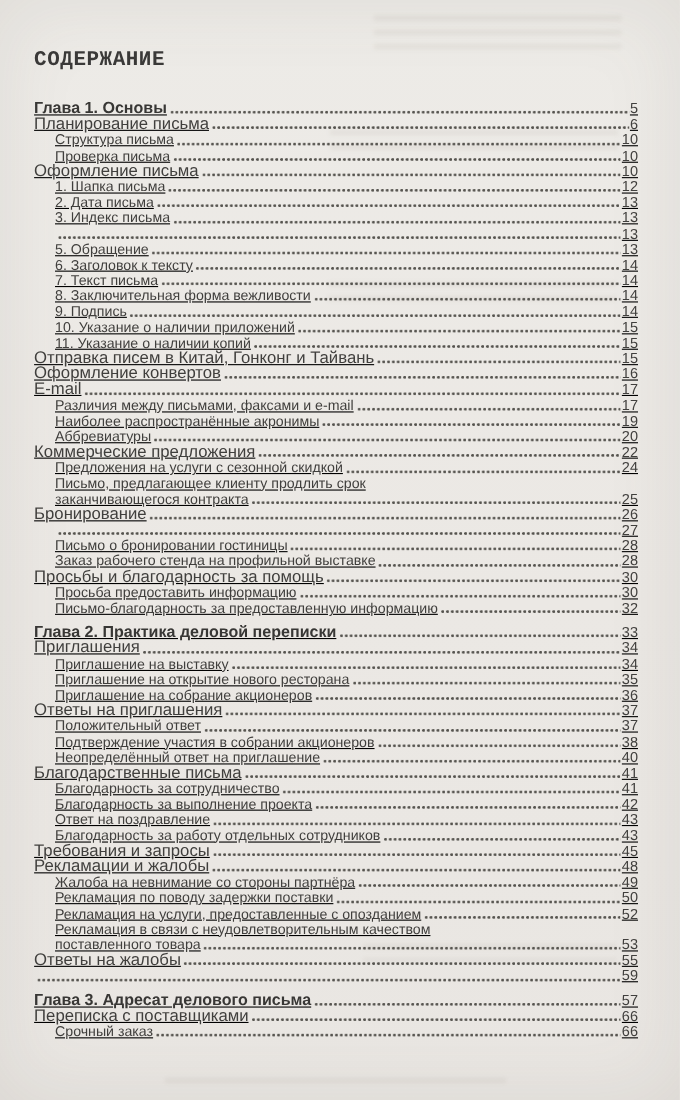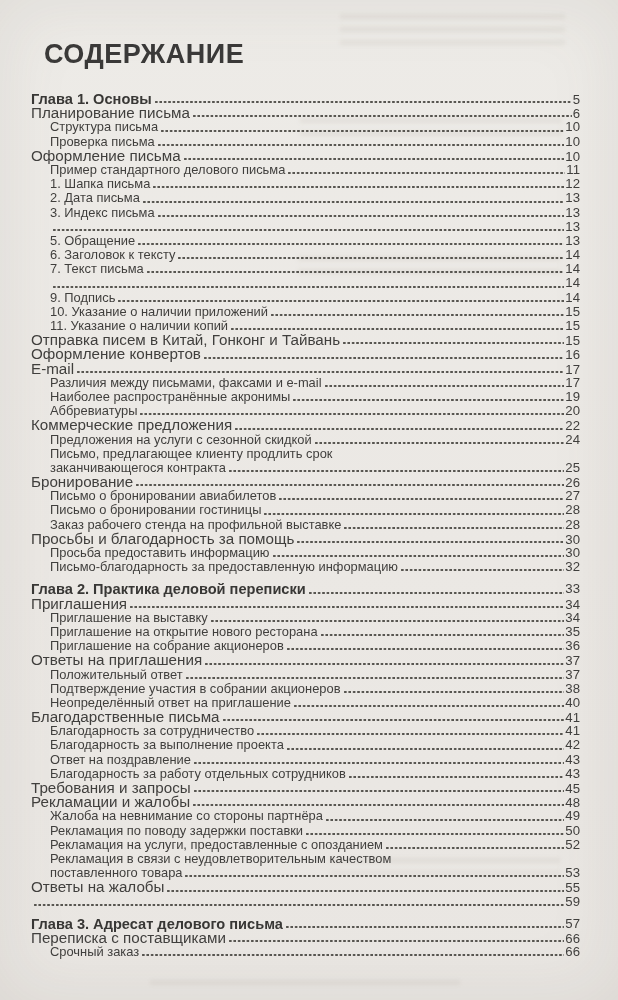--- a/index.html
+++ b/index.html
@@ -18,24 +18,24 @@
     position:absolute;z-index:0;filter:blur(2px);opacity:.45;pointer-events:none;
     background:repeating-linear-gradient(to bottom,rgba(178,172,163,.38) 0 5px,rgba(0,0,0,0) 5px 13px);
   }
   .s1{left:340px;top:14px;width:225px;height:32px;}
   .s2{left:300px;top:118px;width:262px;height:20px;}
   .s3{left:298px;top:256px;width:262px;height:18px;}
   .s4{left:330px;top:858px;width:230px;height:16px;}
   .s5{left:150px;top:980px;width:310px;height:12px;}
   h1{
     position:relative;z-index:1;
-    margin:0 0 24px 13px;font-size:27px;line-height:28px;font-weight:bold;
-    color:#3a3938;letter-spacing:.5px;
-  }
-  .toc{position:relative;z-index:1;}
+    margin:0 0 24px 0;font-size:19px;line-height:28px;font-weight:bold;
+    color:#3a3938;letter-spacing:.5px;font-family:Liberation Mono, monospace;
+  }
+  .toc{position:relative;z-index:1;text-decoration:underline;}
   .row{
     display:flex;align-items:baseline;height:14.2px;line-height:14px;
     color:#403f3d;white-space:nowrap;
   }
   .row.lvl0{font-weight:bold;font-size:14.6px;color:#383735;}
   .row.lvl1{font-size:15.2px;text-align:right;}
   .row.lvl2{font-size:12.9px;padding-left:19px;text-align:center;}
   .row.gap{margin-top:8px;align-items:center;}
   .lbl{white-space:nowrap;}
   .dots{
@@ -77,25 +77,20 @@
         <span class="lbl">Проверка письма</span>
         <span class="dots"></span>
         <span class="pg">10</span>
       </div>
       <div class="row lvl1">
         <span class="lbl">Оформление письма</span>
         <span class="dots"></span>
         <span class="pg">10</span>
       </div>
       <div class="row lvl2">
-        <span class="lbl">Пример стандартного делового письма</span>
-        <span class="dots"></span>
-        <span class="pg">11</span>
-      </div>
-      <div class="row lvl2">
         <span class="lbl">1. Шапка письма</span>
         <span class="dots"></span>
         <span class="pg">12</span>
       </div>
       <div class="row lvl2">
         <span class="lbl">2. Дата письма</span>
         <span class="dots"></span>
         <span class="pg">13</span>
       </div>
       <div class="row lvl2">
@@ -116,20 +111,21 @@
         <span class="lbl">6. Заголовок к тексту</span>
         <span class="dots"></span>
         <span class="pg">14</span>
       </div>
       <div class="row lvl2">
         <span class="lbl">7. Текст письма</span>
         <span class="dots"></span>
         <span class="pg">14</span>
       </div>
       <div class="row lvl2">
+        <span class="lbl">8. Заключительная форма вежливости</span>
         <span class="dots"></span>
         <span class="pg">14</span>
       </div>
       <div class="row lvl2">
         <span class="lbl">9. Подпись</span>
         <span class="dots"></span>
         <span class="pg">14</span>
       </div>
       <div class="row lvl2">
         <span class="lbl">10. Указание о наличии приложений</span>
@@ -188,21 +184,20 @@
         <span class="lbl">заканчивающегося контракта</span>
         <span class="dots"></span>
         <span class="pg">25</span>
       </div>
       <div class="row lvl1">
         <span class="lbl">Бронирование</span>
         <span class="dots"></span>
         <span class="pg">26</span>
       </div>
       <div class="row lvl2">
-        <span class="lbl">Письмо о бронировании авиабилетов</span>
         <span class="dots"></span>
         <span class="pg">27</span>
       </div>
       <div class="row lvl2">
         <span class="lbl">Письмо о бронировании гостиницы</span>
         <span class="dots"></span>
         <span class="pg">28</span>
       </div>
       <div class="row lvl2">
         <span class="lbl">Заказ рабочего стенда на профильной выставке</span>

